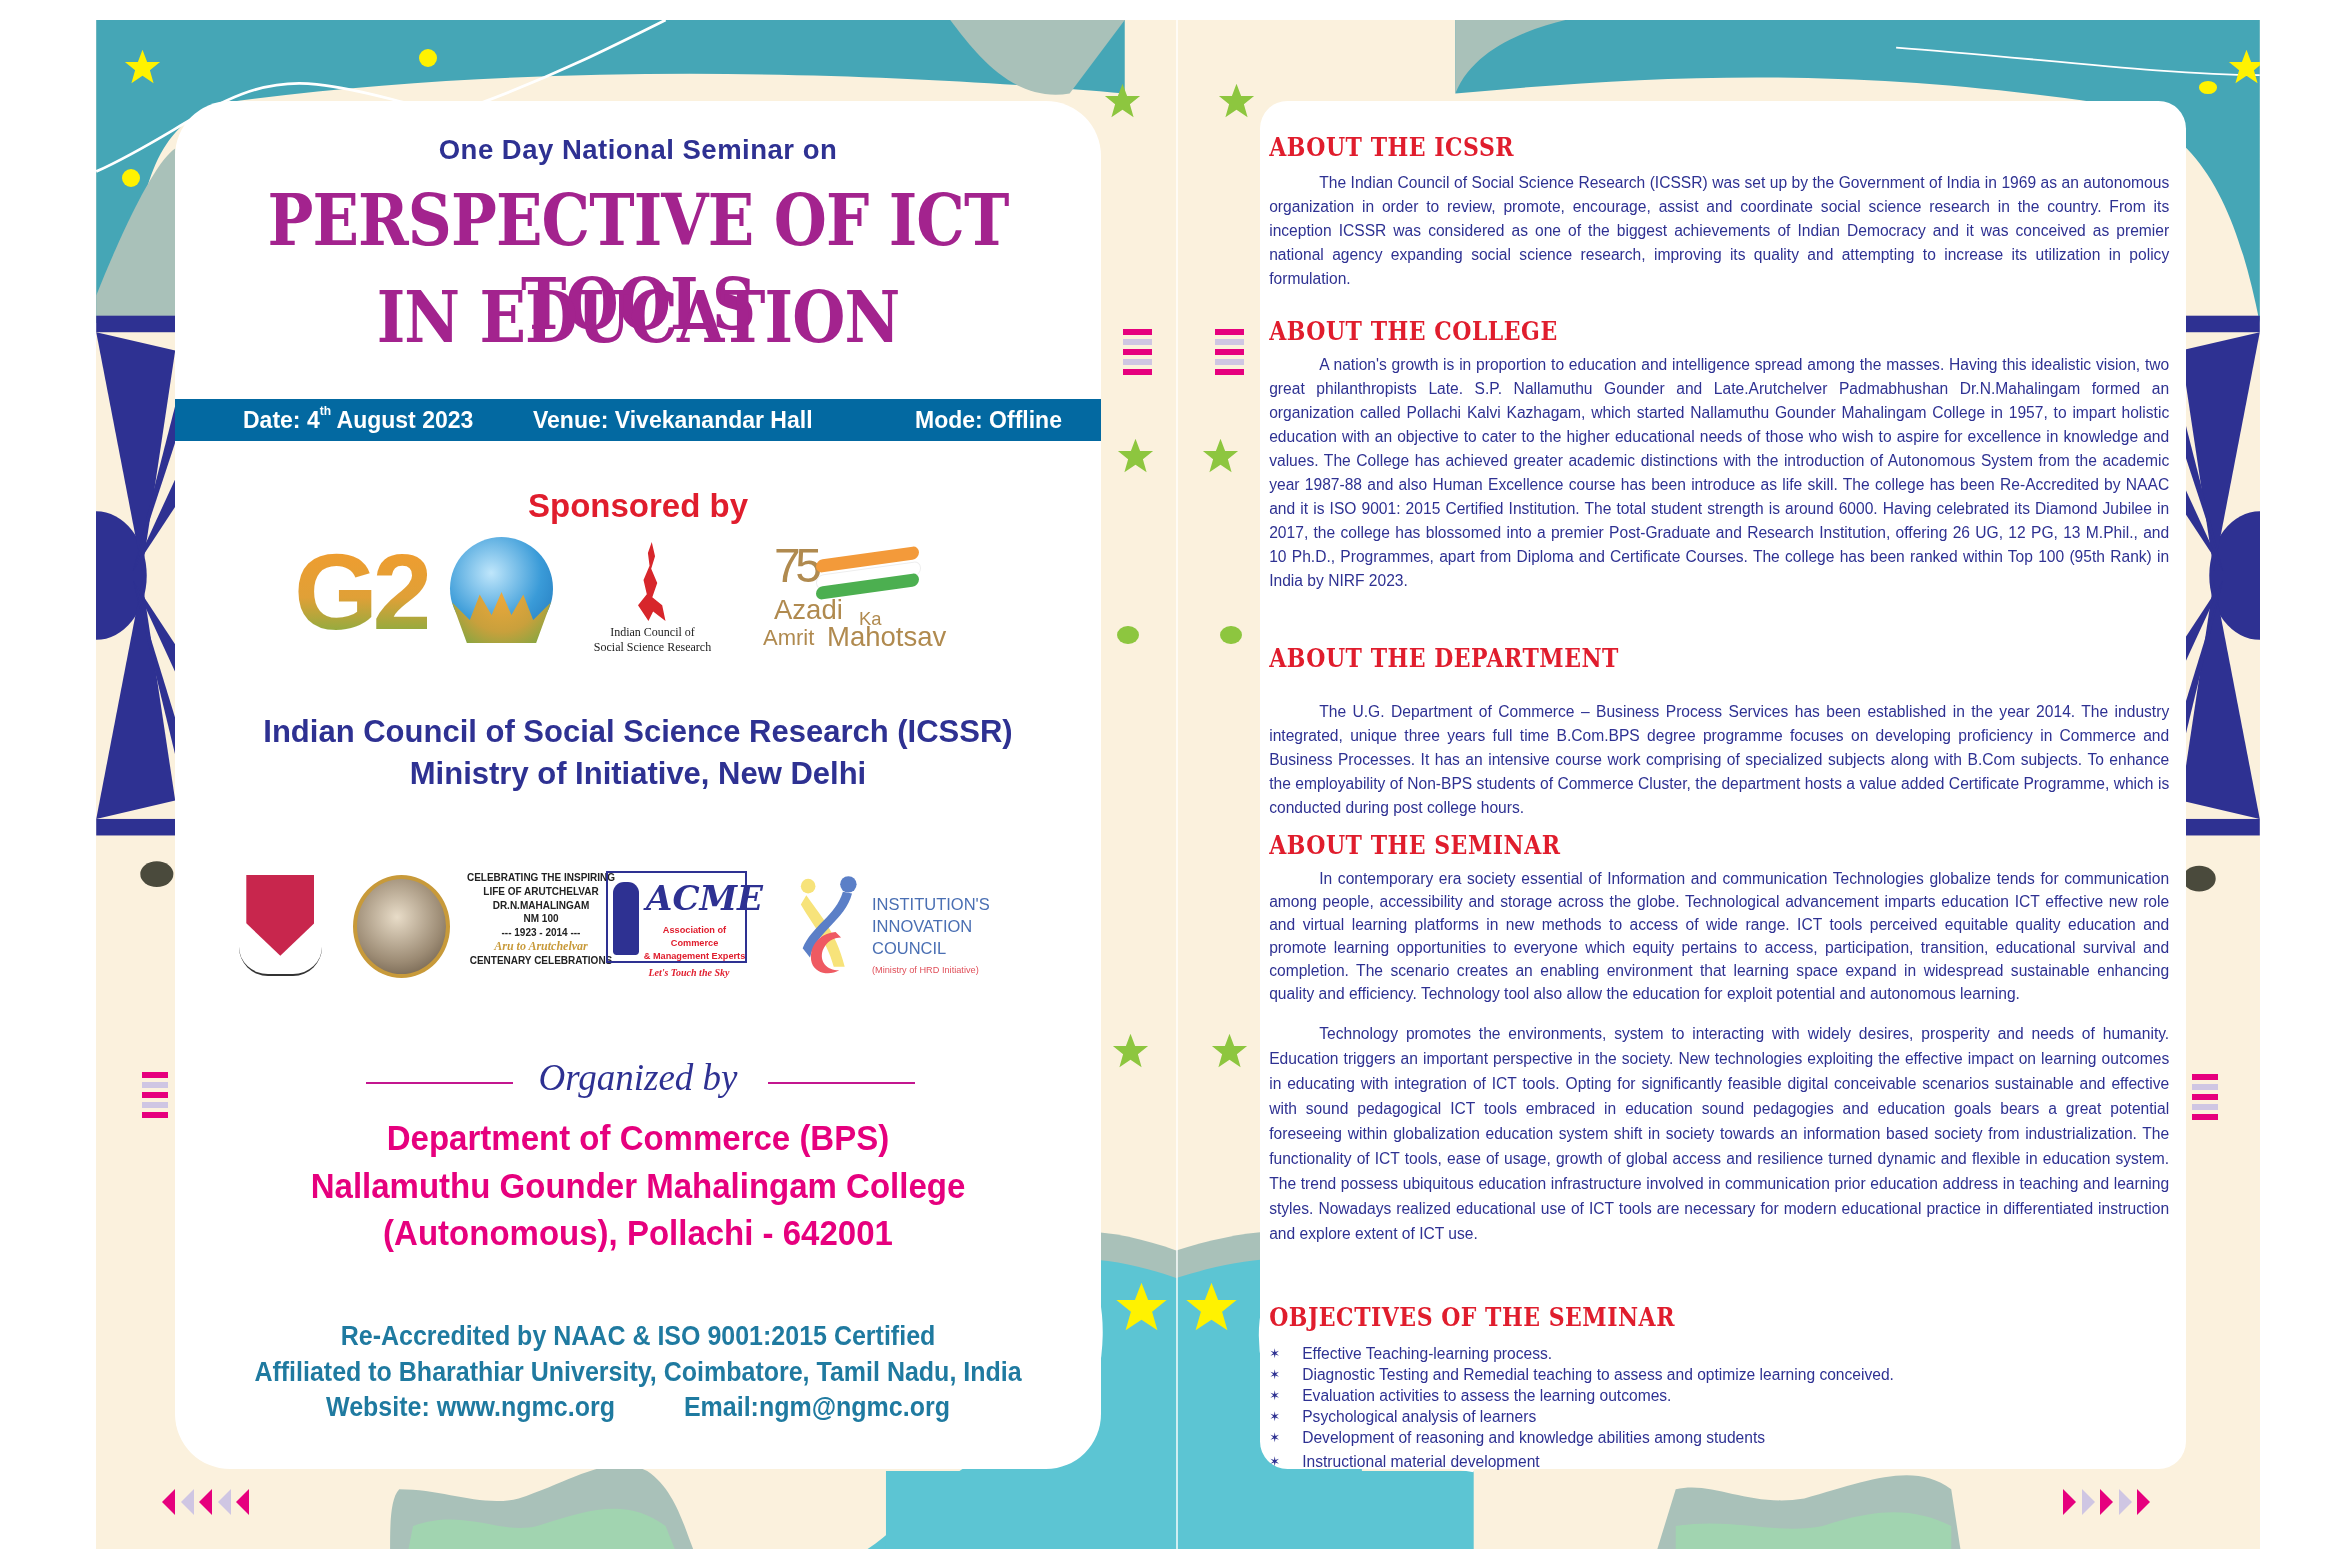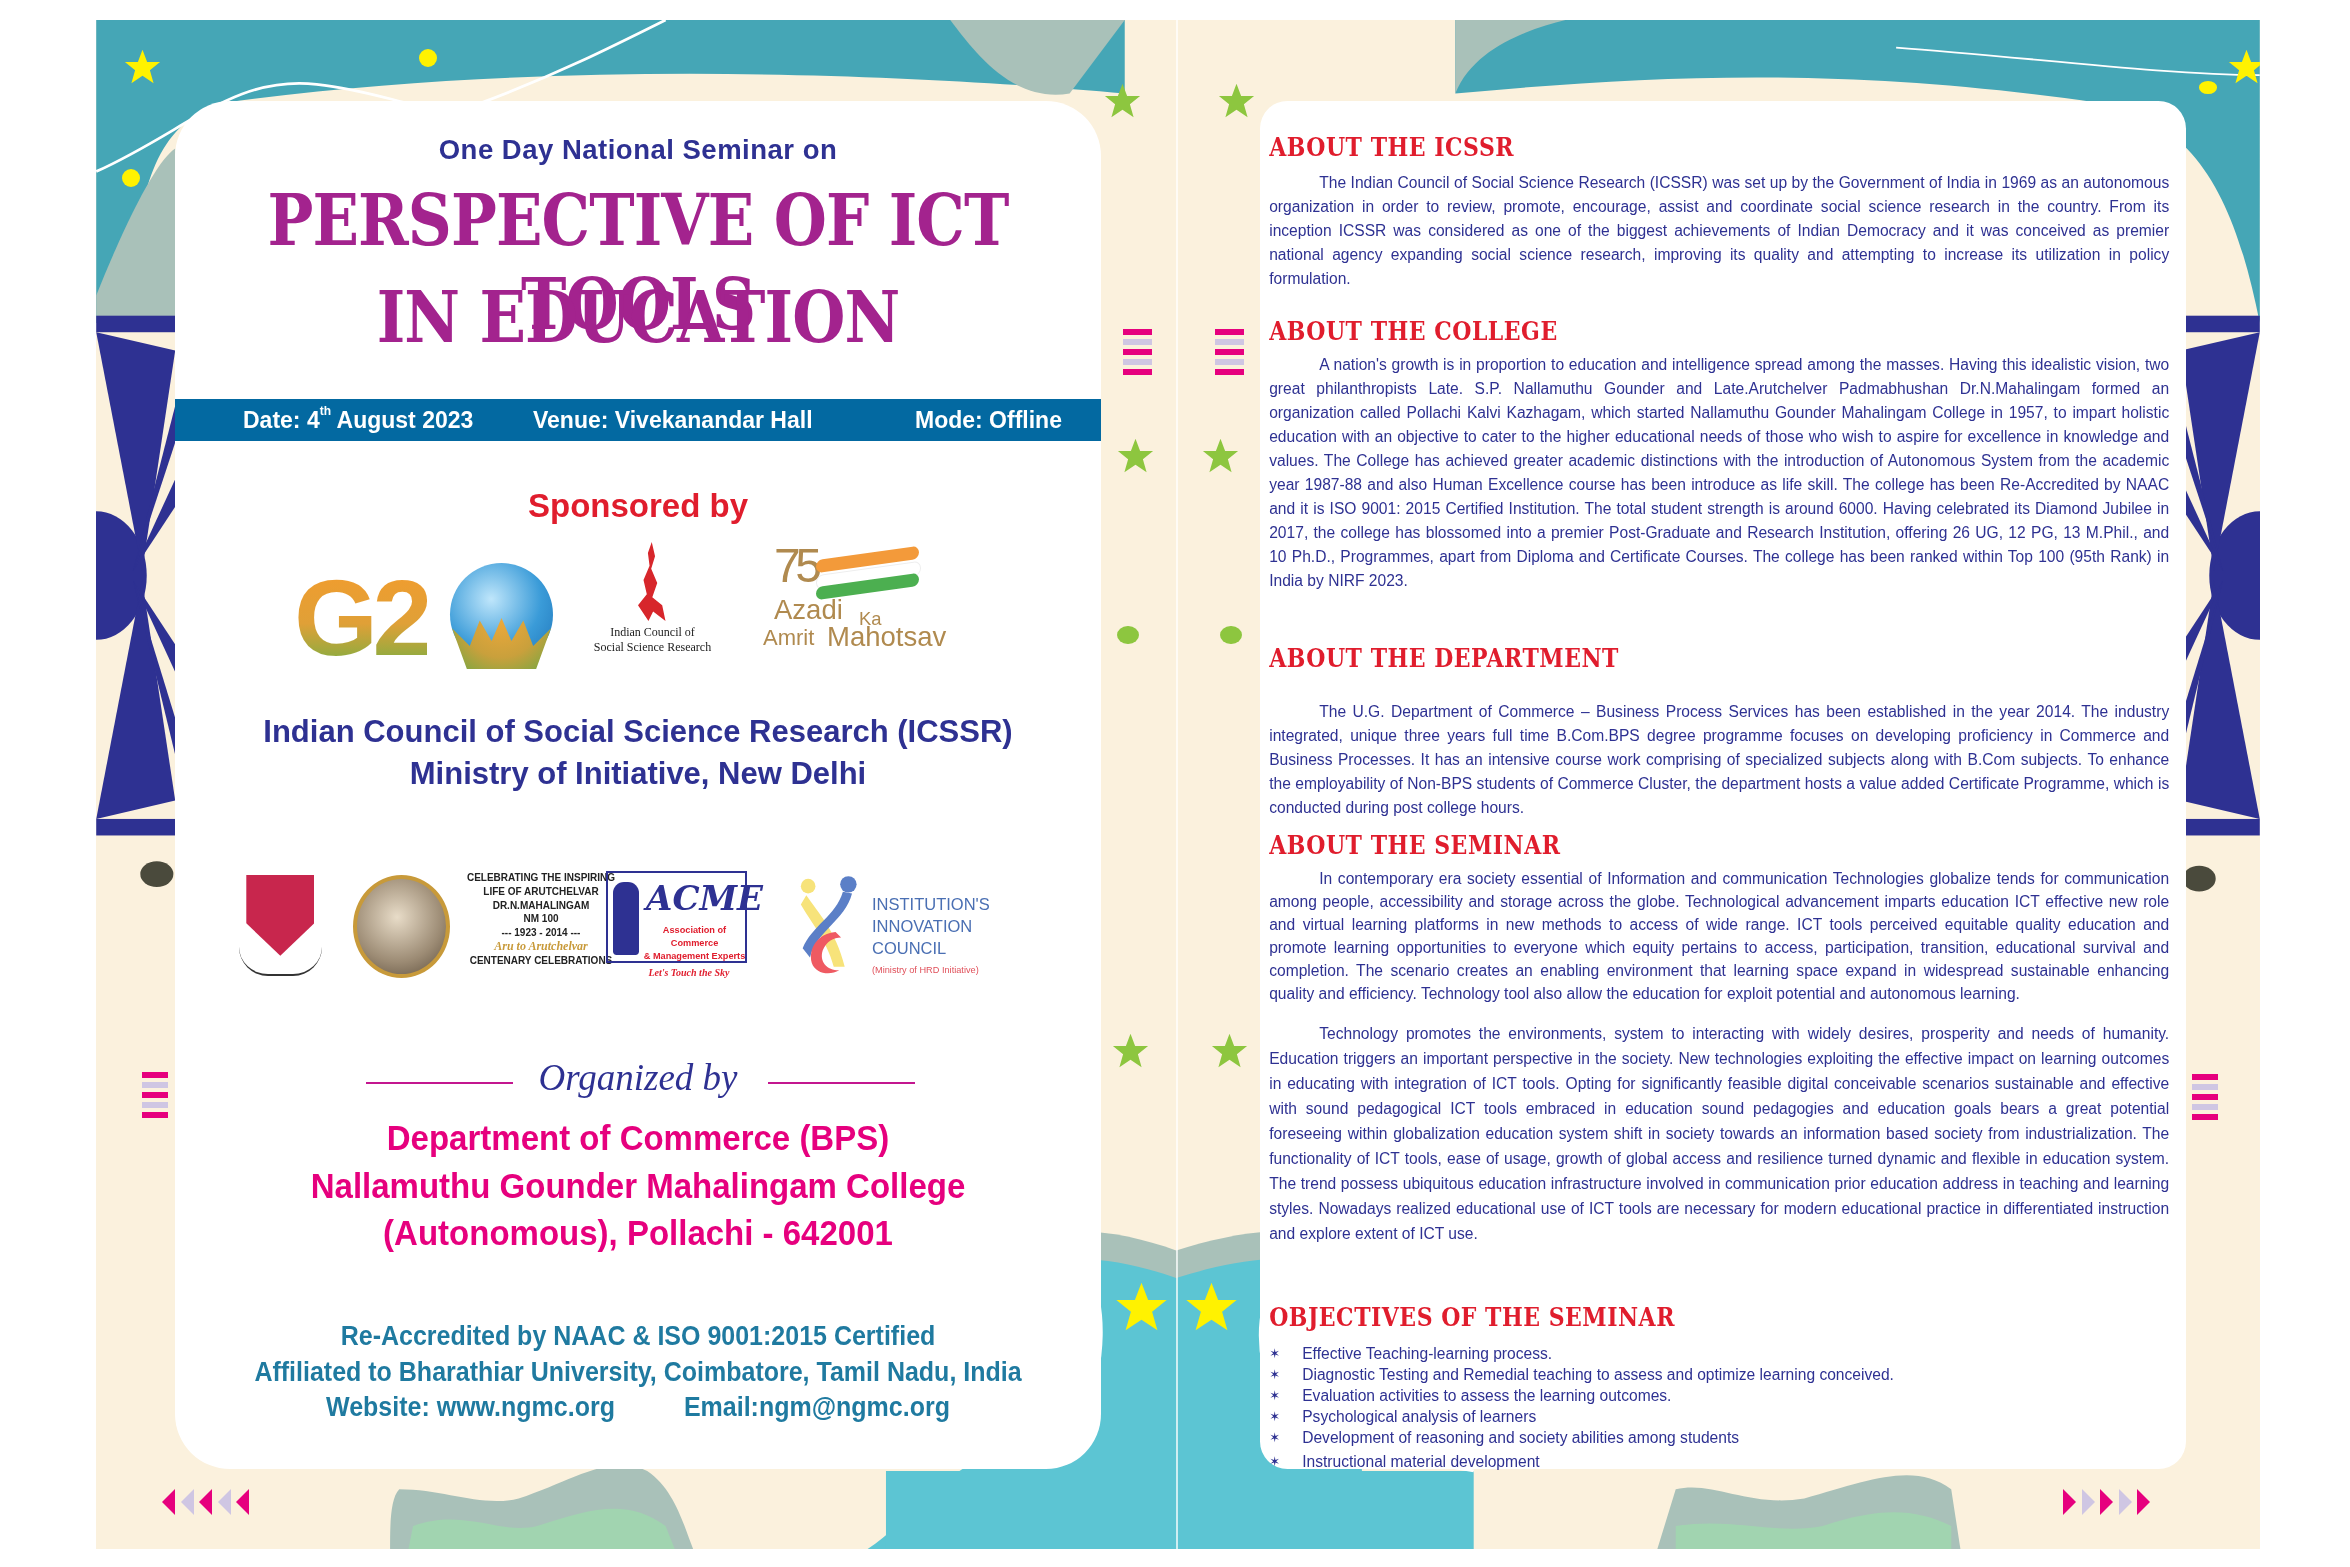--- a/index.html
+++ b/index.html
@@ -42,21 +42,21 @@
   #date-item { left: 68px; }
   #venue-item { left: 358px; }
   #mode-item { left: 740px; }
   sup { font-size: 12px; vertical-align: top; position: relative; top: -3.7px; }
 
   #sponsored-label {
     position: absolute; top: 386px; left: 0; width: 100%;
     color: #e01d2d; font-weight: bold; font-size: 33px;
   }
   .logo { position: absolute; }
-  #g20-logo { left: 119px; top: 462px; width: 257px; height: 110px; }
+  #g20-logo { left: 119px; top: 436px; width: 257px; height: 110px; }
   #g20-text { position: absolute; left: 0; top: 0; font-size: 108px; font-weight: bold; letter-spacing: -5.5px; color: #e59b2c; line-height: 110px;
     background: linear-gradient(180deg, #f39c2d 0%, #e0a037 55%, #6fb043 100%); -webkit-background-clip: text; background-clip: text; -webkit-text-fill-color: transparent; }
   #g20-globe { position: absolute; left: 156px; top: 0; width: 103px; height: 103px; border-radius: 50%;
     background: radial-gradient(circle at 40% 35%, #bfe6fb 0%, #3a9bd8 55%, #1c6fb5 100%); }
   #g20-lotus { position: absolute; left: 158px; top: 55px; width: 99px; height: 51px;
     background: radial-gradient(ellipse at 50% 0%, #f0a93a 0%, #c9a03c 55%, #6fa843 100%);
     clip-path: polygon(0 20%, 18% 55%, 28% 5%, 40% 45%, 50% 0, 60% 45%, 72% 5%, 82% 55%, 100% 20%, 85% 100%, 15% 100%); }
 
   #icssr-logo { left: 404px; top: 441px; width: 147px; height: 119px; }
   #icssr-flame { position: absolute; left: 59px; top: 0; width: 27.5px; height: 79px; background: #d7262b;
@@ -452,21 +452,21 @@
         <li>
             <span class="bullet">✶</span>
             <span>Evaluation activities to assess the learning outcomes.</span>
           </li>
         <li>
             <span class="bullet">✶</span>
             <span>Psychological analysis of learners</span>
           </li>
         <li>
             <span class="bullet">✶</span>
-            <span>Development of reasoning and society abilities among students</span>
+            <span>Development of reasoning and knowledge abilities among students</span>
           </li>
         <li style="margin-top:3.7px">
             <span class="bullet">✶</span>
             <span>Instructional material development</span>
           </li>
       </ul>
     </div>
   </div>
 </div>
 

